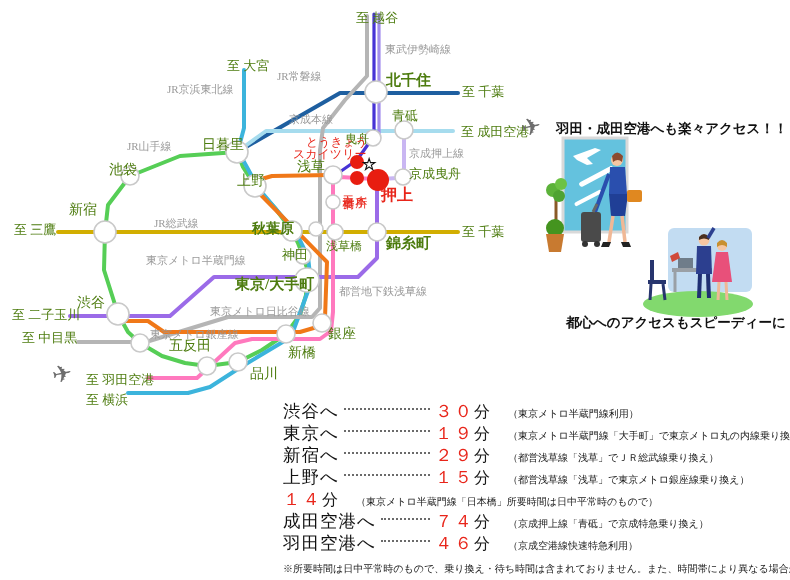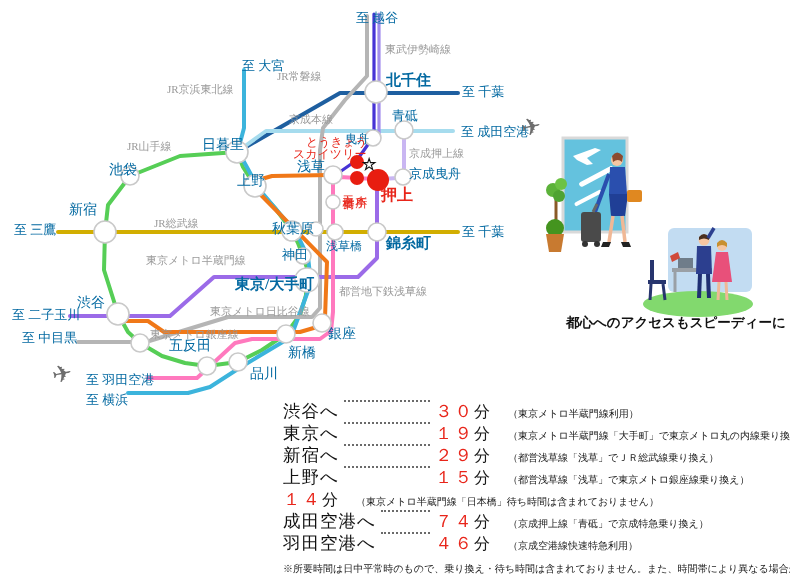--- a/index.html
+++ b/index.html
@@ -1,28 +1,28 @@
 <!DOCTYPE html>
 <html><head>
 <meta charset="utf-8">
 <style>
   html,body{margin:0;padding:0;background:#fff;}
   .canvas{position:relative;width:790px;height:580px;background:#fff;overflow:hidden;
           font-family:"Liberation Serif","DejaVu Serif",serif;}
   #map-svg{position:absolute;left:0;top:0;}
-  .map-label{position:absolute;white-space:nowrap;color:#0369a1;line-height:1.05;}
+  .map-label{position:absolute;white-space:nowrap;color:#4d7c0f;line-height:1.05;}
   .map-label.kind-line{color:#9a9a9a;}
   .map-label.vertical{writing-mode:vertical-rl;white-space:pre-line;letter-spacing:1px;}
   .plane{position:absolute;color:#6d6d6d;font-family:"DejaVu Sans",sans-serif;}
   .caption{position:absolute;font-weight:bold;font-size:13.5px;color:#111;white-space:nowrap;}
   .illu{position:absolute;}
   
   .tt-block{position:absolute;left:283px;top:399px;width:505px;}
   .tt-row{display:flex;align-items:baseline;height:22px;}
-  .tt-left{display:flex;align-items:flex-start;width:152px;flex:0 0 auto;}
+  .tt-left{display:flex;align-items:center;width:152px;flex:0 0 auto;}
   .tt-dest{font-size:17.5px;color:#111;letter-spacing:1px;white-space:nowrap;}
   .tt-leader{flex:1;border-bottom:2px dotted #6a6a6a;margin:0 5px 5px 5px;height:1px;}
   .tt-time{font-size:17.5px;color:#e8251a;letter-spacing:2px;white-space:nowrap;}
   .tt-unit{font-size:16px;color:#1a1a1a;letter-spacing:0;}
   .tt-note{font-size:10px;color:#1a1a1a;white-space:nowrap;margin-left:18px;}
   .tt-foot{margin-top:9px;font-size:10px;color:#1a1a1a;white-space:nowrap;}
 </style>
 </head>
 <body>
 
@@ -65,21 +65,21 @@
       <circle cx="377" cy="232" r="9" fill="#ffffff" stroke="#c9c9c9" stroke-width="1.6"></circle>
       <circle cx="322" cy="323" r="9" fill="#ffffff" stroke="#c9c9c9" stroke-width="1.6"></circle>
       <circle cx="357" cy="162" r="7" fill="#e81d10"></circle>
       <circle cx="357" cy="178" r="7" fill="#e81d10"></circle>
       <circle cx="378" cy="180" r="11" fill="#e81d10"></circle>
       <text x="369" y="170" font-size="17" text-anchor="middle" fill="#111" font-weight="bold">☆</text>
     </svg>
   <div id="label-layer">
       <div class="map-label kind-terminal" style="left: 356px; top: 11px; font-size: 13px;">至 越谷</div>
       <div class="map-label kind-line" style="left: 385px; top: 44px; font-size: 11px;">東武伊勢崎線</div>
-      <div class="map-label kind-terminal" style="left: 227px; top: 59px; font-size: 13px; margin-left: 15px;">至 大宮</div>
+      <div class="map-label kind-terminal" style="left: 227px; top: 59px; font-size: 13px;">至 大宮</div>
       <div class="map-label kind-line" style="left: 167px; top: 84px; font-size: 11px;">JR京浜東北線</div>
       <div class="map-label kind-line" style="left: 277px; top: 71px; font-size: 11px;">JR常磐線</div>
       <div class="map-label kind-station" style="left: 386px; top: 73px; font-size: 15px; font-weight: bold;">北千住</div>
       <div class="map-label kind-terminal" style="left: 462px; top: 85px; font-size: 13px;">至 千葉</div>
       <div class="map-label kind-station" style="left: 392px; top: 109px; font-size: 13px;">青砥</div>
       <div class="map-label kind-line" style="left: 289px; top: 114px; font-size: 11px;">京成本線</div>
       <div class="map-label kind-terminal" style="left: 461px; top: 125px; font-size: 13px;">至 成田空港</div>
       <div class="map-label kind-line" style="left: 127px; top: 141px; font-size: 11px;">JR山手線</div>
       <div class="map-label kind-station" style="left: 202px; top: 138px; font-size: 14px;">日暮里</div>
       <div class="map-label kind-station" style="left: 345px; top: 133px; font-size: 12px;">曳舟</div>
@@ -89,21 +89,21 @@
       <div class="map-label kind-station" style="left: 109px; top: 163px; font-size: 14px;">池袋</div>
       <div class="map-label kind-station" style="left: 297px; top: 160px; font-size: 14px;">浅草</div>
       <div class="map-label kind-station" style="left: 409px; top: 167px; font-size: 13px;">京成曳舟</div>
       <div class="map-label kind-station" style="left: 237px; top: 174px; font-size: 14px;">上野</div>
       <div class="map-label kind-station" style="left: 381px; top: 187px; font-size: 16px; font-weight: bold; color: rgb(232, 37, 26);">押上</div>
       <div class="map-label kind-station vertical" style="left: 342px; top: 186px; font-size: 12px; color: rgb(232, 37, 26);">本所
 吾妻橋</div>
       <div class="map-label kind-station" style="left: 69px; top: 203px; font-size: 14px;">新宿</div>
       <div class="map-label kind-terminal" style="left: 14px; top: 223px; font-size: 13px;">至 三鷹</div>
       <div class="map-label kind-line" style="left: 154px; top: 218px; font-size: 11px;">JR総武線</div>
-      <div class="map-label kind-station" style="left: 272px; top: 222px; font-size: 14px; font-weight: normal;">秋葉原</div>
+      <div class="map-label kind-station" style="left: 252px; top: 222px; font-size: 14px; font-weight: bold;">秋葉原</div>
       <div class="map-label kind-terminal" style="left: 462px; top: 225px; font-size: 13px;">至 千葉</div>
       <div class="map-label kind-station" style="left: 386px; top: 236px; font-size: 15px; font-weight: bold;">錦糸町</div>
       <div class="map-label kind-station" style="left: 282px; top: 248px; font-size: 13px;">神田</div>
       <div class="map-label kind-station" style="left: 326px; top: 240px; font-size: 12px;">浅草橋</div>
       <div class="map-label kind-line" style="left: 146px; top: 255px; font-size: 11px;">東京メトロ半蔵門線</div>
       <div class="map-label kind-station" style="left: 235px; top: 277px; font-size: 15px; font-weight: bold;">東京/大手町</div>
       <div class="map-label kind-line" style="left: 339px; top: 286px; font-size: 11px;">都営地下鉄浅草線</div>
       <div class="map-label kind-station" style="left: 77px; top: 296px; font-size: 14px;">渋谷</div>
       <div class="map-label kind-terminal" style="left: 12px; top: 308px; font-size: 13px;">至 二子玉川</div>
       <div class="map-label kind-line" style="left: 210px; top: 306px; font-size: 11px;">東京メトロ日比谷線</div>
@@ -113,20 +113,21 @@
       <div class="map-label kind-station" style="left: 169px; top: 339px; font-size: 14px;">五反田</div>
       <div class="map-label kind-station" style="left: 288px; top: 346px; font-size: 14px;">新橋</div>
       <div class="map-label kind-station" style="left: 250px; top: 367px; font-size: 14px;">品川</div>
       <div class="map-label kind-terminal" style="left: 86px; top: 373px; font-size: 13px;">至 羽田空港</div>
       <div class="map-label kind-terminal" style="left: 86px; top: 393px; font-size: 13px;">至 横浜</div>
     </div>
 
   <div class="plane" id="plane-left" style="left: 52px; top: 360px; font-size: 24px; transform: rotate(-12deg);">✈</div>
   <div class="plane" id="plane-right" style="left: 521px; top: 113px; font-size: 24px; transform: rotate(-12deg);">✈</div>
 
+  <div class="caption" style="left:556px;top:120px;">羽田・成田空港へも楽々アクセス！！</div>
   <div class="caption" style="left:566px;top:314px;">都心へのアクセスもスピーディーに！！</div>
 
   <svg class="illu" style="left:543px;top:134px;" width="104" height="124" viewBox="0 0 104 124">
     <rect x="20" y="4" width="64" height="94" fill="#64c2de" stroke="#d9d9d9" stroke-width="3"></rect>
     <polygon points="30,22 52,14 58,16 44,24 50,30 44,31 34,26" fill="#ffffff"></polygon>
     <rect x="34" y="40" width="38" height="5" rx="2.5" fill="#ffffff" transform="rotate(-28 53 42)"></rect>
     <rect x="30" y="62" width="30" height="4" rx="2" fill="#ffffff" transform="rotate(-28 45 64)"></rect>
     <line x1="13" y1="88" x2="13" y2="64" stroke="#8a5a28" stroke-width="3"></line>
     <circle cx="10" cy="56" r="7" fill="#5cb23a"></circle>
     <circle cx="18" cy="50" r="6" fill="#6cc244"></circle>
@@ -208,21 +209,21 @@
             <span class="tt-dest">上野へ</span>
             <span class="tt-leader"></span>
           </div>
           <span class="tt-time">１５</span>
           <span class="tt-unit">分</span>
           <span class="tt-note">（都営浅草線「浅草」で東京メトロ銀座線乗り換え）</span>
         </div>
         <div class="tt-row">
           <span class="tt-time">１４</span>
           <span class="tt-unit">分</span>
-          <span class="tt-note">（東京メトロ半蔵門線「日本橋」待ち時間は含まれておりません）</span>
+          <span class="tt-note">（東京メトロ半蔵門線「日本橋」所要時間は日中平常時のもので）</span>
         </div>
         <div class="tt-row">
           <div class="tt-left">
             <span class="tt-dest">成田空港へ</span>
             <span class="tt-leader"></span>
           </div>
           <span class="tt-time">７４</span>
           <span class="tt-unit">分</span>
           <span class="tt-note">（京成押上線「青砥」で京成特急乗り換え）</span>
         </div>

